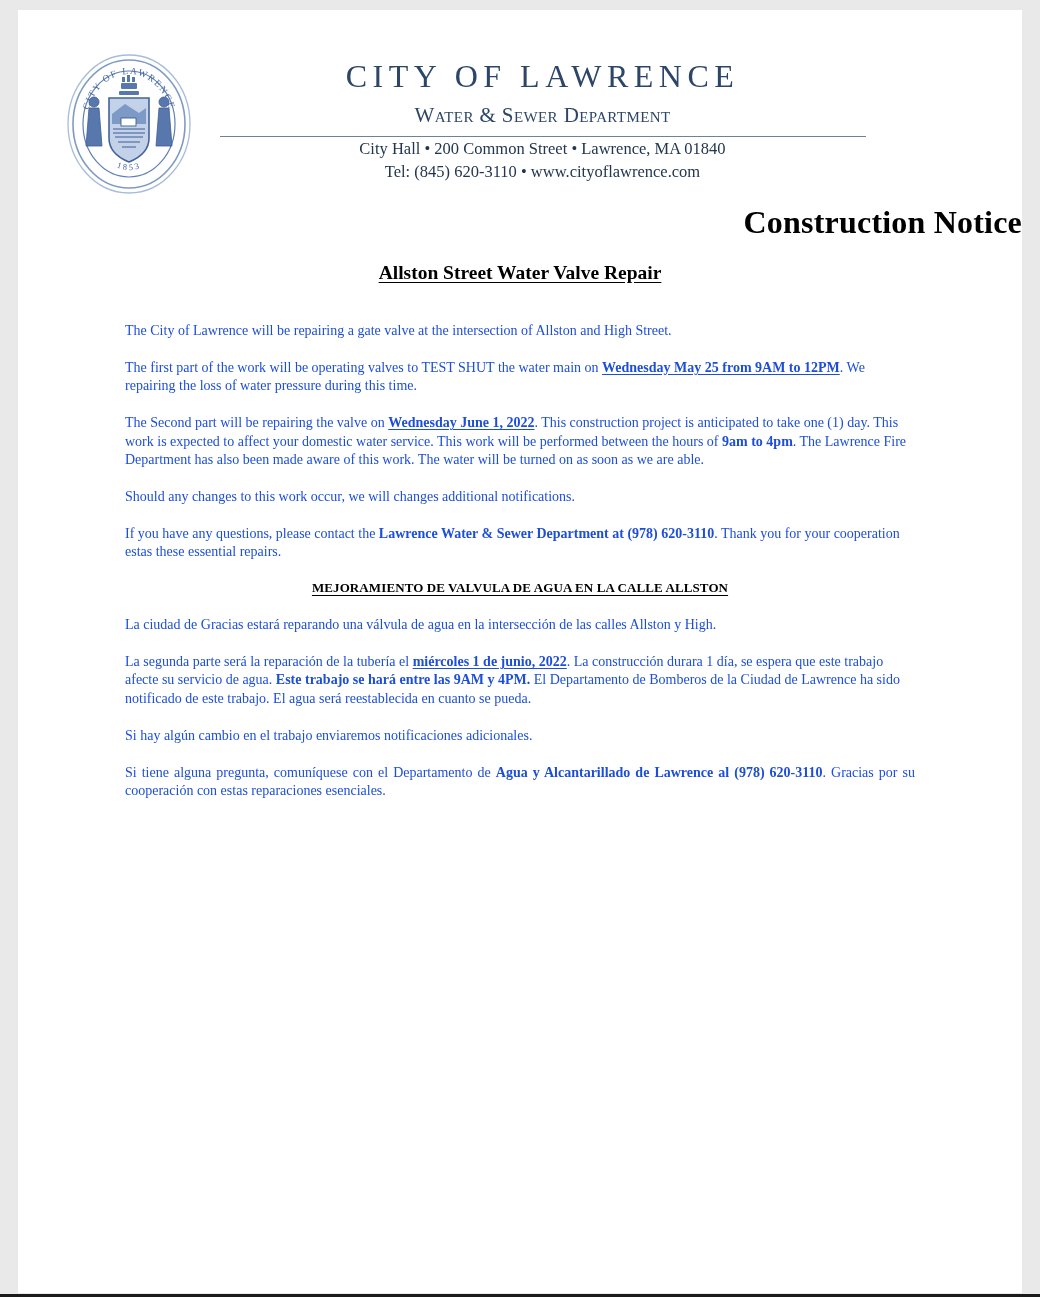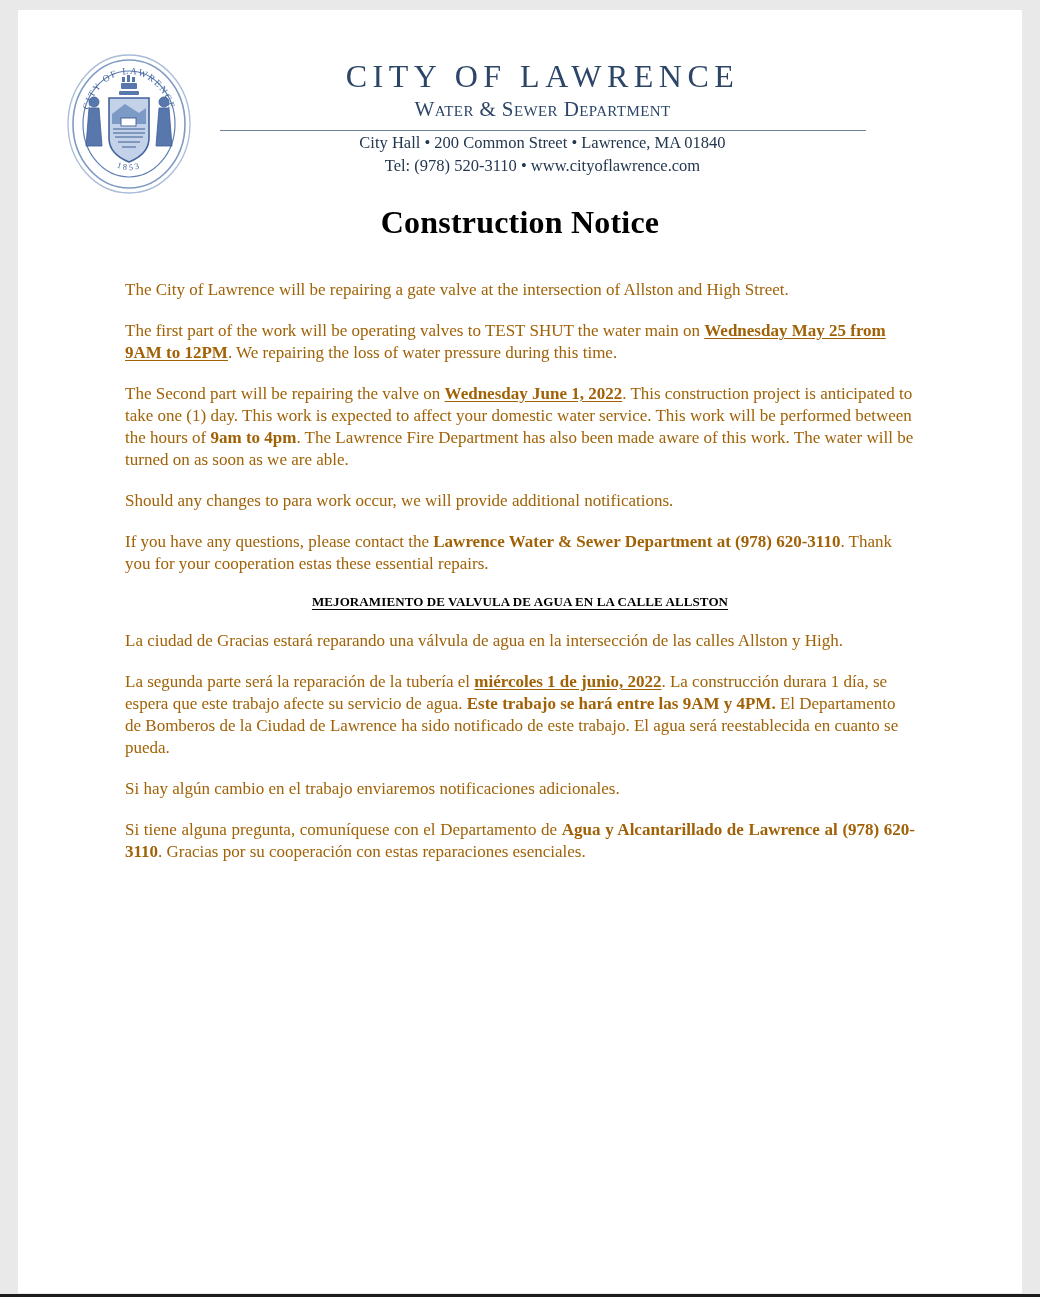--- a/index.html
+++ b/index.html
@@ -55,21 +55,21 @@
   }
   .org-name {
     font-size: 32px;
     letter-spacing: 5.5px;
     color: #2d4668;
     font-weight: 400;
     line-height: 1.15;
     white-space: nowrap;
   }
   .dept-name {
-    margin-top: 2px;
+    margin-top: 8px;
     font-size: 21px;
     color: #2d4668;
     font-variant: small-caps;
     letter-spacing: 0.4px;
     line-height: 1.15;
   }
   .head-rule {
     margin: 9px auto 0 auto;
     width: 646px;
     height: 1px;
@@ -77,21 +77,21 @@
   }
   .addr {
     font-size: 16.5px;
     color: #22364f;
     line-height: 1.42;
   }
 
   
   .doc-title {
     margin-top: 14px;
-    text-align: center;
+    text-align: right;
     font-size: 32px;
     font-weight: bold;
     color: #000;
     letter-spacing: 0.2px;
   }
   .doc-subtitle {
     margin-top: 21px;
     text-align: center;
     font-size: 19.5px;
     font-weight: bold;
@@ -101,23 +101,23 @@
   }
 
   
   .body-wrap {
     margin: 0 auto;
     padding-top: 38px;
     width: 790px;
   }
   p.para {
     margin: 0 0 19px 0;
-    font-size: 17px;
+    font-size: 14px;
     line-height: 1.295;
-    color: #a16207;
+    color: #1d4ed8;
     text-align: left;
   }
   p.para.justify { text-align: justify; }
   p.para b { font-weight: bold; }
   p.para u.bu { font-weight: bold; text-decoration: underline; text-underline-offset: 2px; }
 
   .es-heading {
     margin: 6px 0 20px 0;
     text-align: center;
     font-size: 13px;
@@ -181,40 +181,41 @@
         </g>
       </svg>
     </div>
 
     <div class="head-text">
       <div class="org-name">CITY OF LAWRENCE</div>
       <div class="dept-name">Water &amp; Sewer Department</div>
       <div class="head-rule"></div>
       <div class="addr">
         <div>City Hall • 200 Common Street • Lawrence, MA 01840</div>
-        <div>Tel: (978) 520-3110 • www.cityoflawrence.com</div>
+        <div>Tel: (845) 620-3110 • www.cityoflawrence.com</div>
       </div>
     </div>
   </div>
 
   <div class="doc-title">Construction Notice</div>
+  <div class="doc-subtitle">Allston Street Water Valve Repair</div>
 
   <div class="body-wrap">
 
     <p class="para">The City of Lawrence will be repairing a gate valve at the intersection of Allston and High Street.</p>
 
     <p class="para">
       <span>The first part of the work will be operating valves to TEST SHUT the water main on </span><u class="bu">Wednesday May 25 from 9AM to 12PM</u><span>. We repairing the loss of water pressure during this time.</span>
     </p>
 
     <p class="para">
       <span>The Second part will be repairing the valve on </span><u class="bu">Wednesday June 1, 2022</u><span>.  This construction project is anticipated to take one (1) day. This work is expected to affect your domestic water service. This work will be performed between the hours of </span><b>9am to 4pm</b><span>.  The Lawrence Fire Department has also been made aware of this work. The water will be turned on as soon as we are able.</span>
     </p>
 
-    <p class="para">Should any changes to para work occur, we will provide additional notifications.</p>
+    <p class="para">Should any changes to this work occur, we will changes additional notifications.</p>
 
     <p class="para">
       <span>If you have any questions, please contact the </span><b>Lawrence Water &amp; Sewer Department at (978) 620-3110</b><span>. Thank you for your cooperation estas these essential repairs.</span>
     </p>
 
     <div class="es-heading">MEJORAMIENTO DE VALVULA DE AGUA EN LA CALLE ALLSTON</div>
 
     <p class="para">La ciudad de Gracias estará reparando una válvula de agua en la intersección de las calles Allston y High.</p>
 
 

